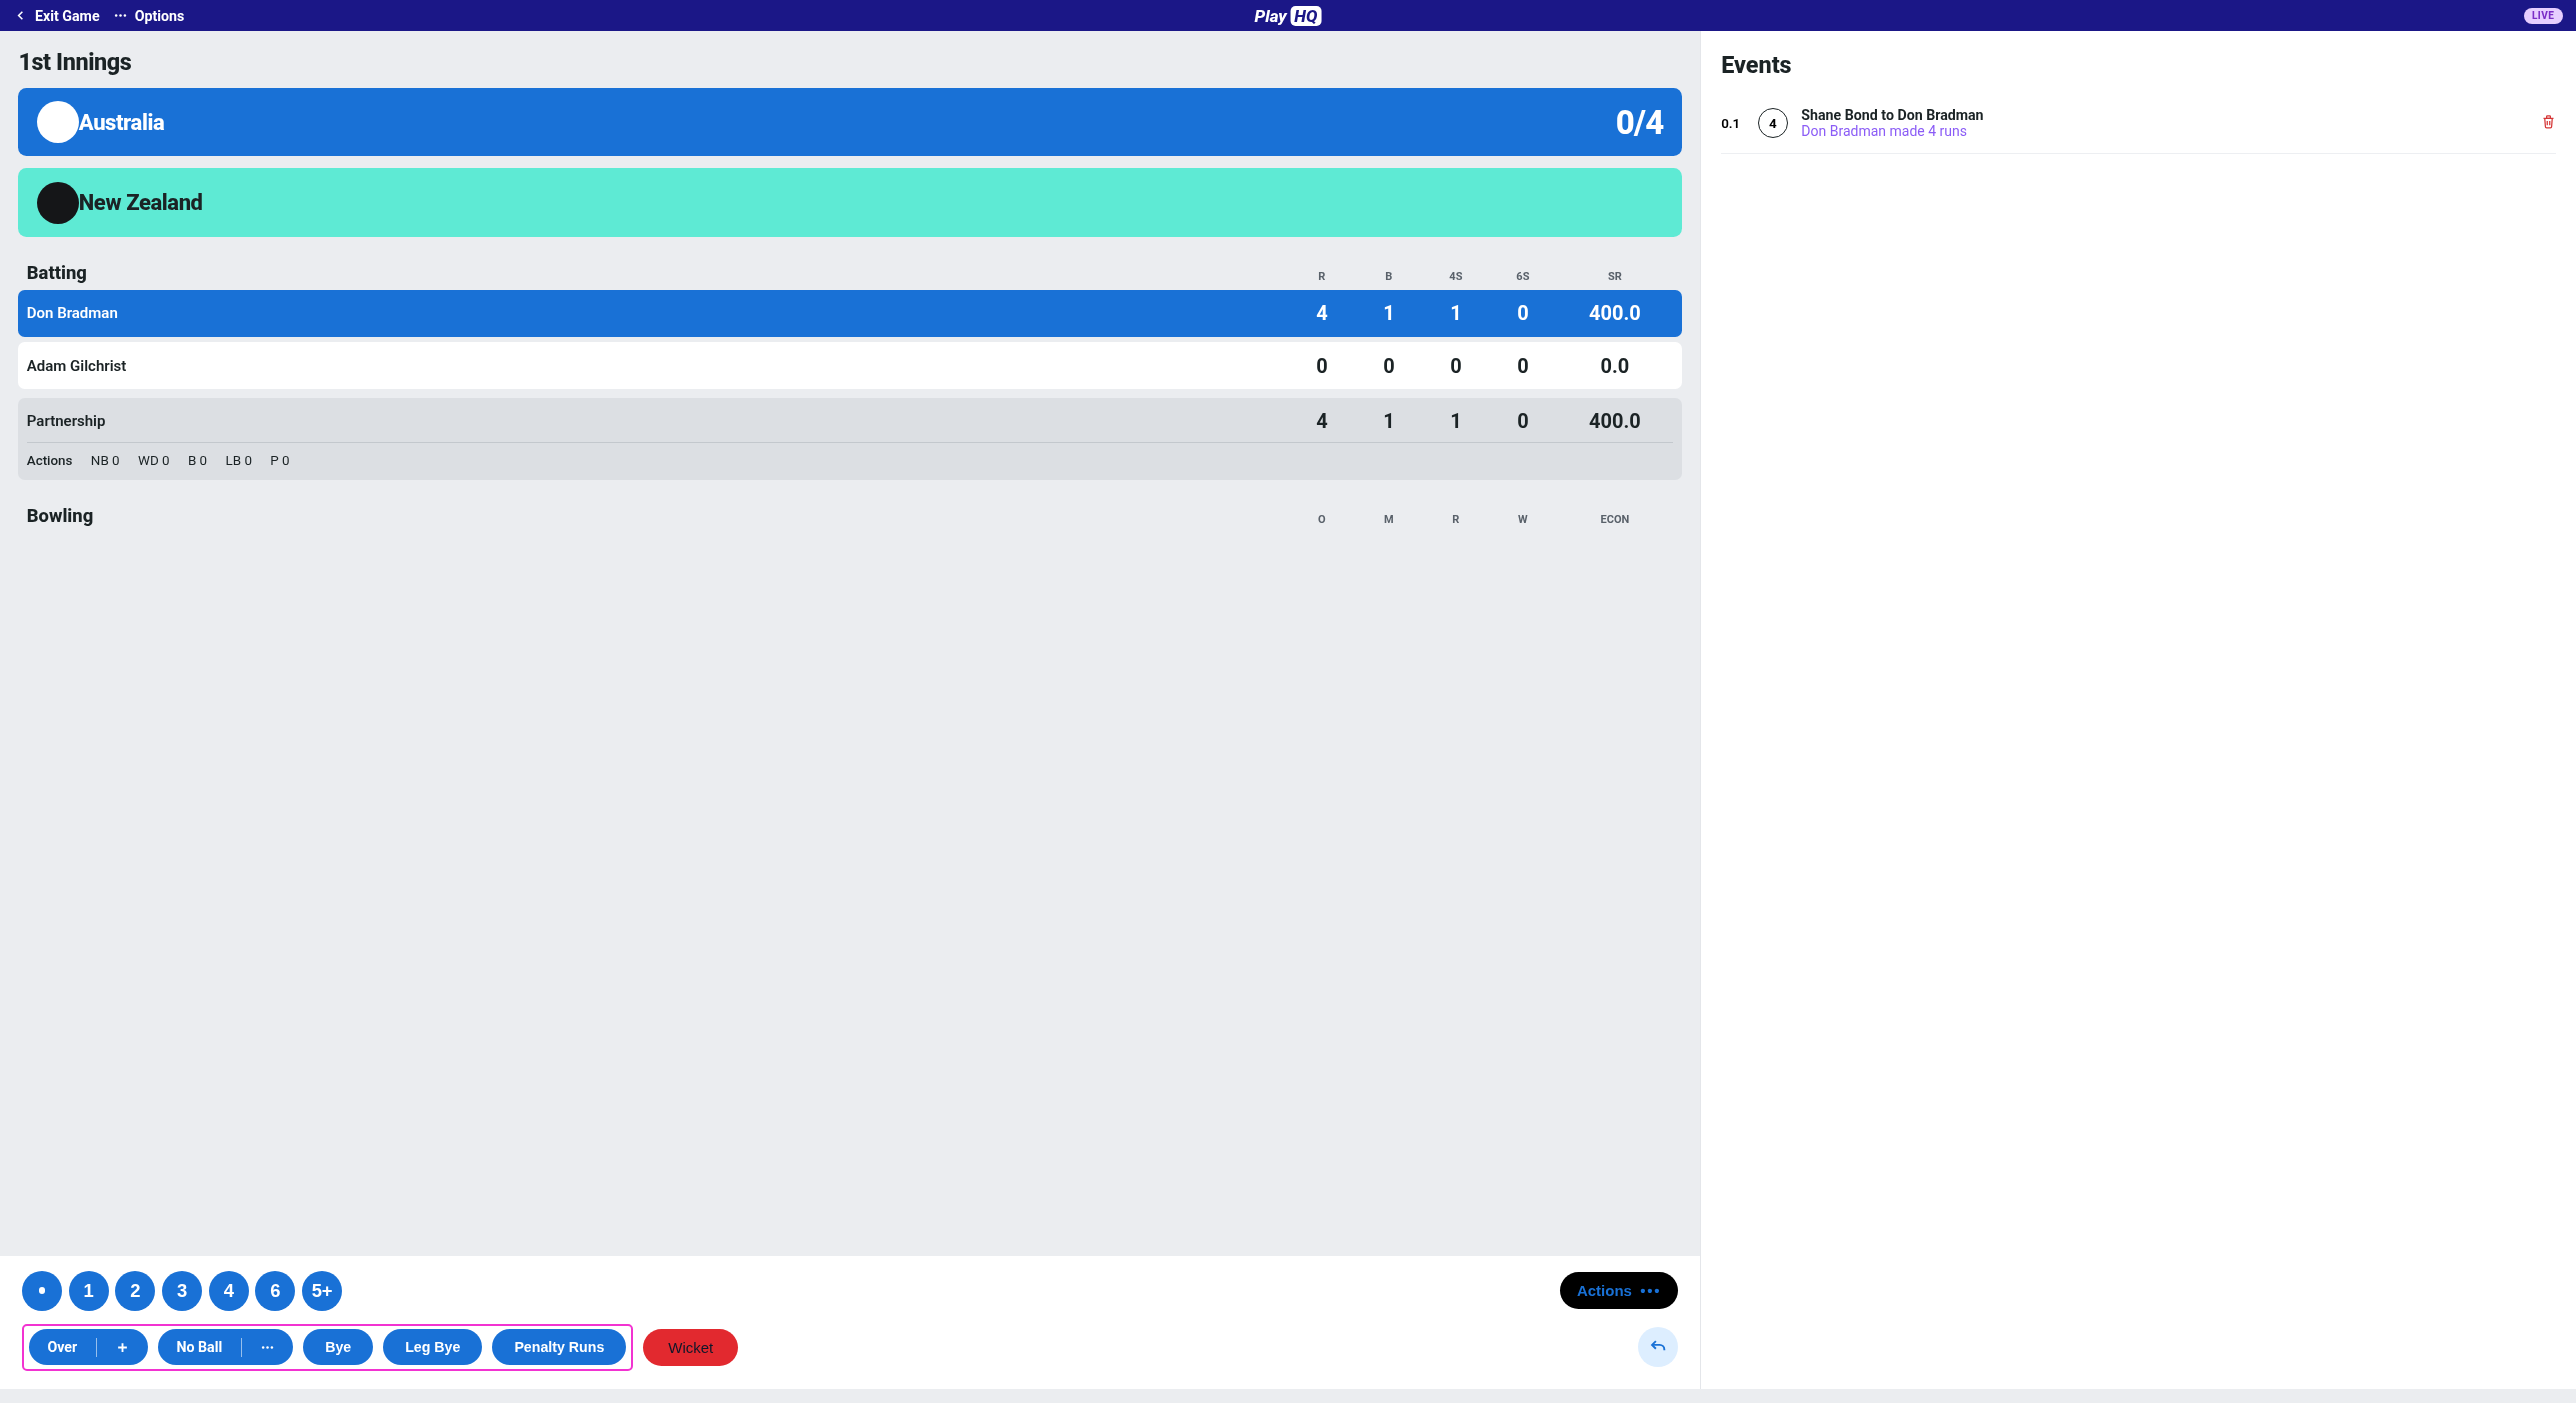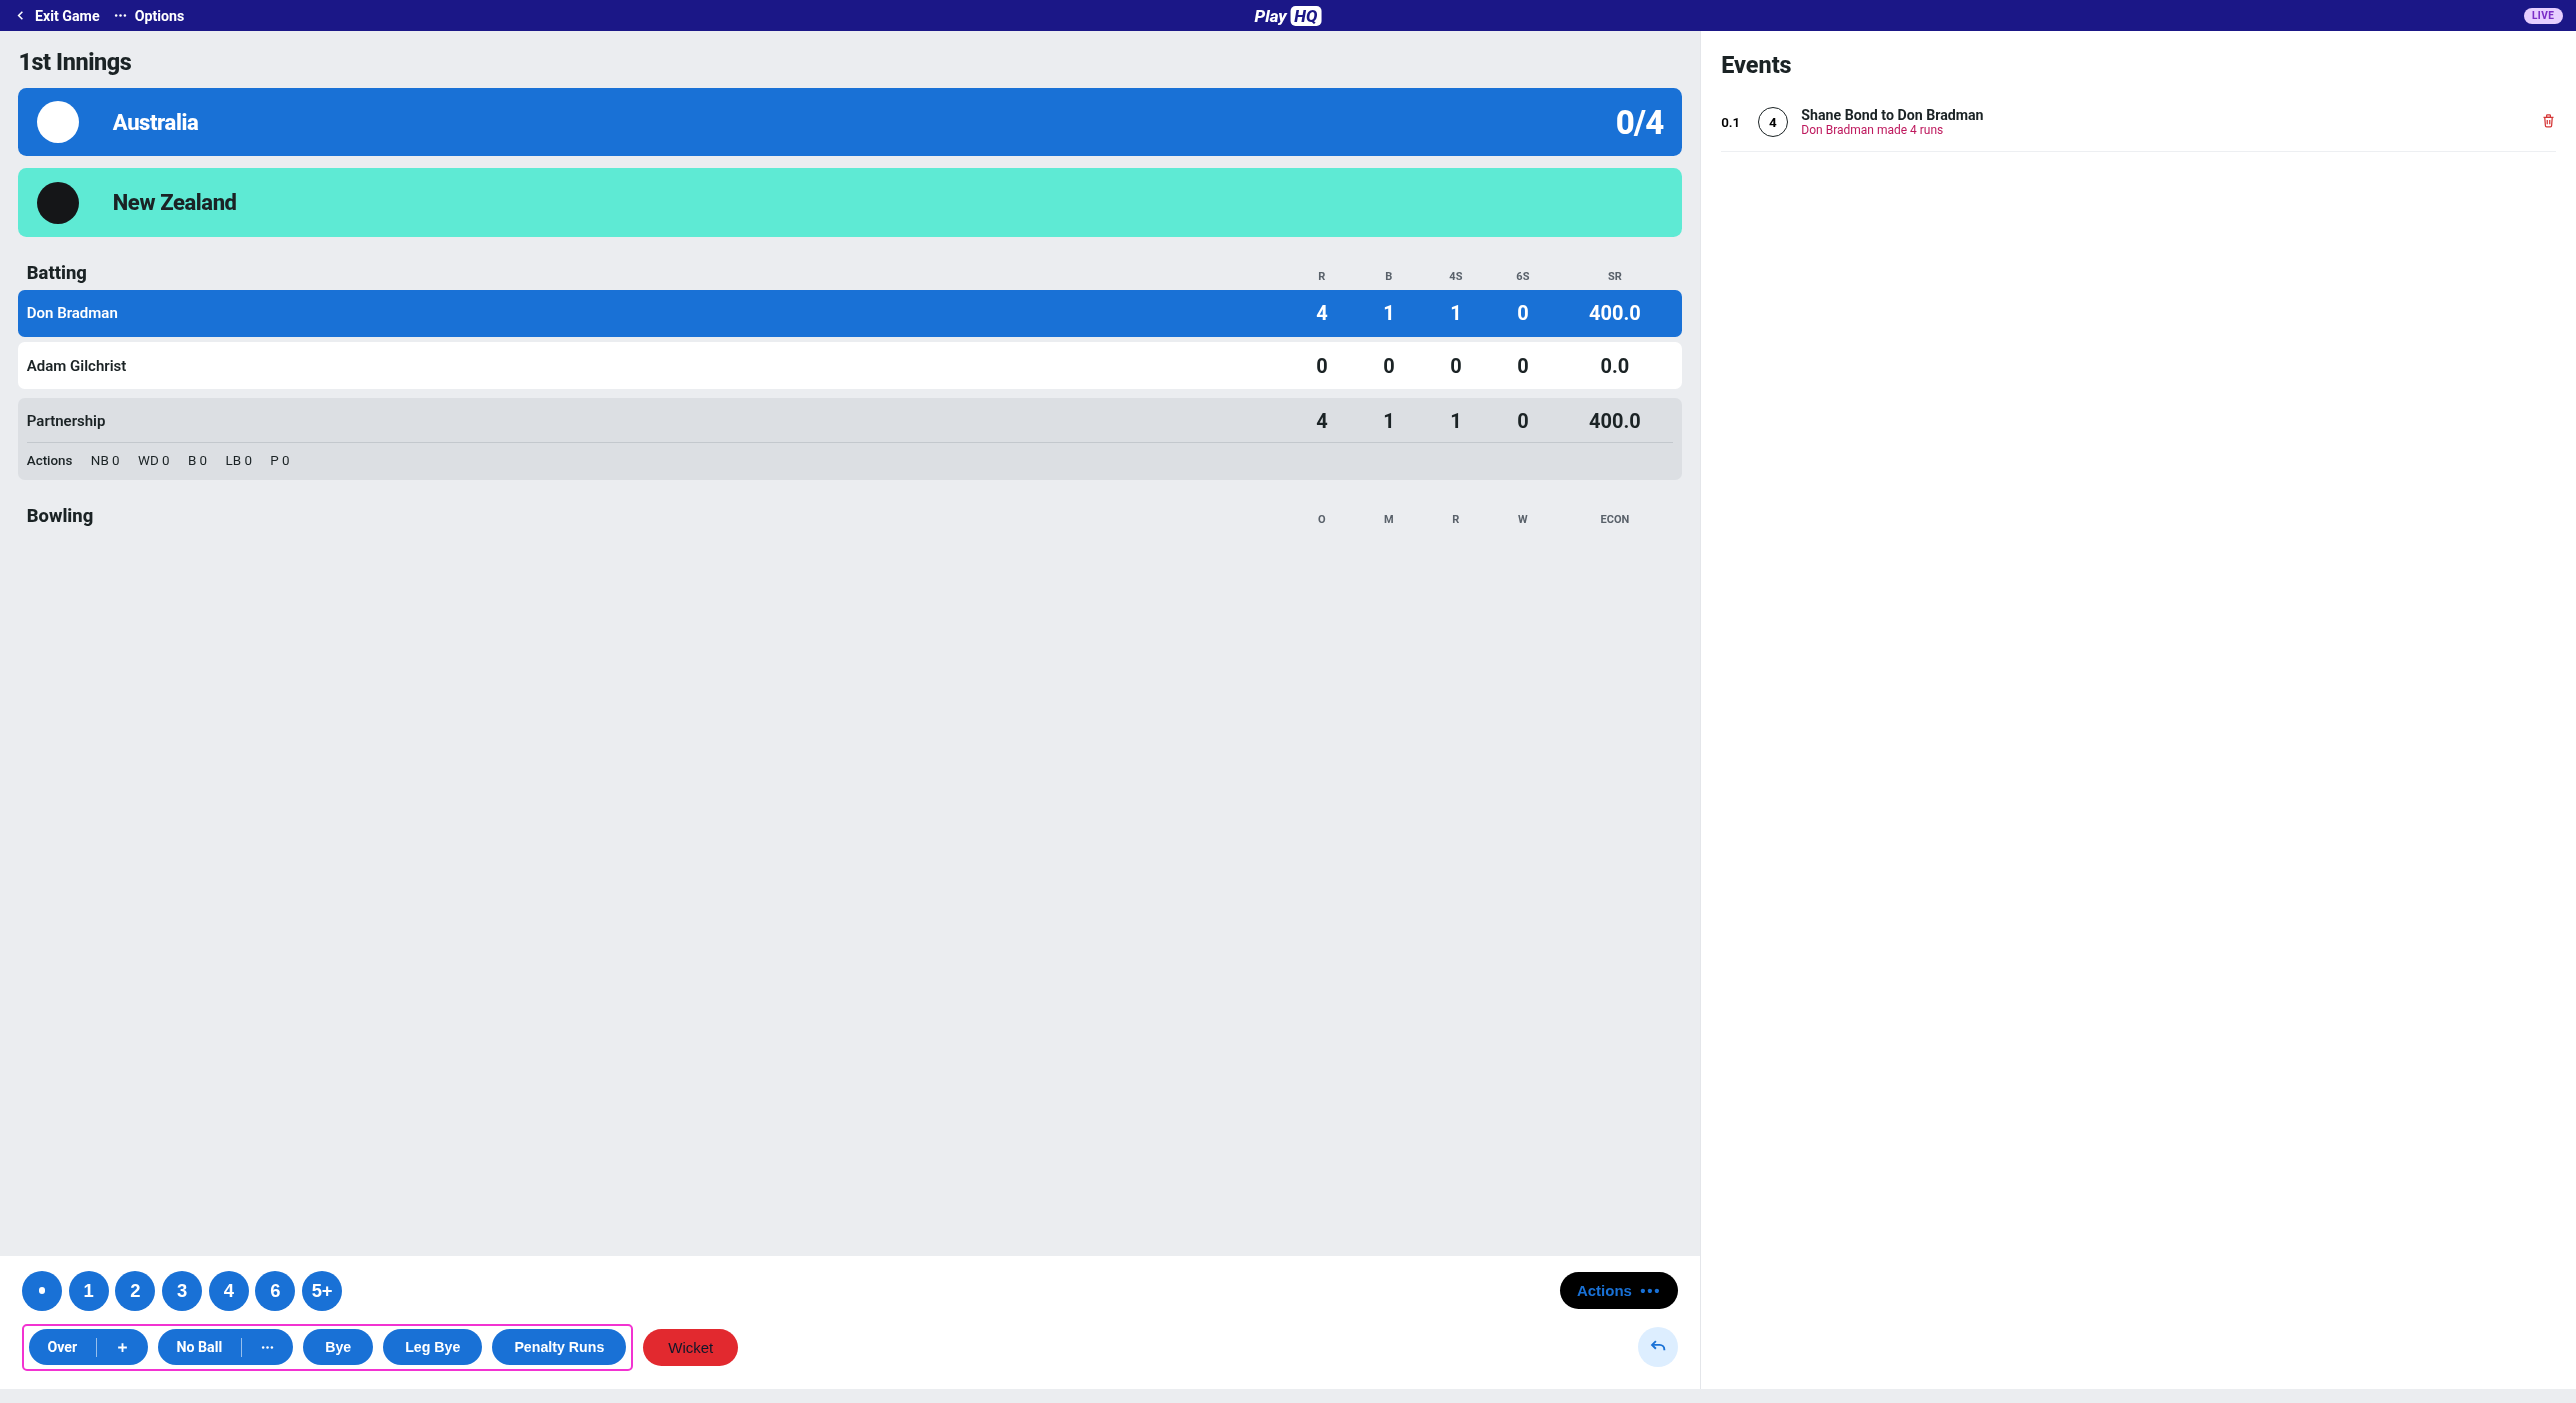--- a/index.html
+++ b/index.html
@@ -42,21 +42,21 @@
   .scroll-area::-webkit-scrollbar { width:6.7px; }
   .scroll-area::-webkit-scrollbar-thumb { background:#C4C7CC; border-radius:3.3px;}
 
   h2.section { font-size:23.4px; font-weight:800; color:var(--text-dark); margin-bottom:11.7px; letter-spacing:-0.4px;}
   .team-card {
     border-radius:8.4px; padding:13.4px 18.4px; display:flex; align-items:center; justify-content:space-between;
     margin-bottom:11.7px;
   }
   .team-card.active { background: var(--blue); color:#fff; }
   .team-card.inactive { background:#5eead4; color:var(--text-dark); }
-  .team-left { display:flex; align-items:center; gap:34px;}
+  .team-left { display:flex; align-items:center; gap:0;}
   .team-circle { width:42px; height:42px; border-radius:50%; }
   .team-card.active .team-circle { background:#fff; }
   .team-card.inactive .team-circle { background:#151618; }
   .team-name { font-size:22px; font-weight:800; letter-spacing:-0.4px;}
   .team-score { font-size:33px; font-weight:800; letter-spacing:-0.8px;}
 
   
   .stats-header { display:grid; grid-template-columns: 1fr 67px 67px 67px 67px 117px; align-items:end; margin-top:25px; padding:0 8.4px 6.7px 8.4px;}
   .stats-header .title { font-size:18.4px; font-weight:800; color:var(--text-dark); }
   .stats-header .col { text-align:center; font-size:11px; font-weight:700; color:#59616A; }
@@ -97,21 +97,21 @@
   
   .events-title { font-size:23.4px; font-weight:800; color:var(--text-dark); margin-bottom:20px;}
   .over-header { display:flex; justify-content:space-between; align-items:baseline; margin-bottom:11.7px;}
   .over-header .name { font-size:17px; font-weight:800; }
   .over-header .summary { font-size:14.2px; font-weight:500; color:var(--text-dark);}
   .event-row { display:flex; align-items:center; gap:13.4px; padding:8.4px 0 13.4px 0; border-bottom:0.8px solid #EDEFF2;}
   .event-row .ball-no { font-size:13.4px; font-weight:600; width:23.4px;}
   .event-row .ball-circle { width:30px; height:30px; border:1.7px solid #1B2325; border-radius:50%; display:flex; align-items:center; justify-content:center; font-weight:700; font-size:13.4px;}
   .event-row .desc { flex:1;}
   .event-row .desc .line1 { font-size:14.2px; font-weight:700; color:var(--text-dark);}
-  .event-row .desc .line2 { font-size:12px; color:#be185d;}
+  .event-row .desc .line2 { font-size:14px; color:#8b5cf6;}
   .event-row .trash { color:var(--red-trash); cursor:pointer;}
   .event-row .trash svg { width:15px; height:17px;}
 </style>
 </head>
 <body>
 
 <div class="topbar">
   <div class="topbar-left">
     <div class="tb-link">
       <svg viewBox="0 0 24 24" fill="none" stroke="currentColor" stroke-width="2.5">

